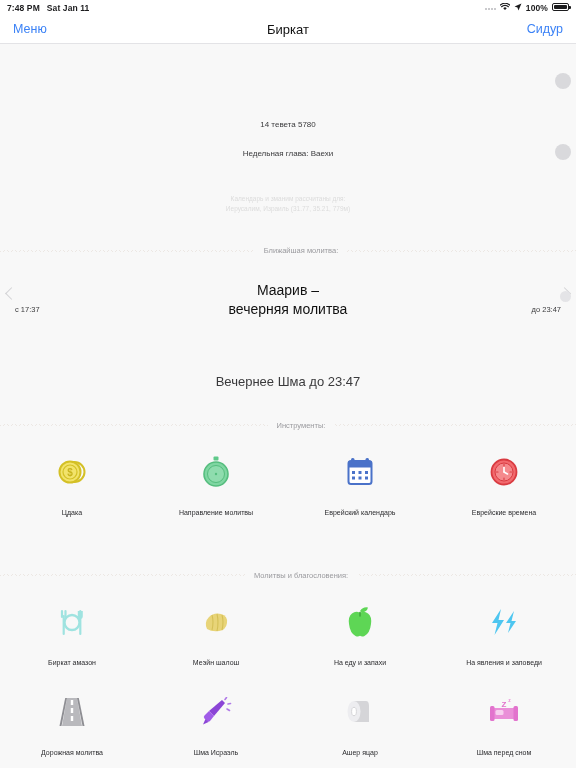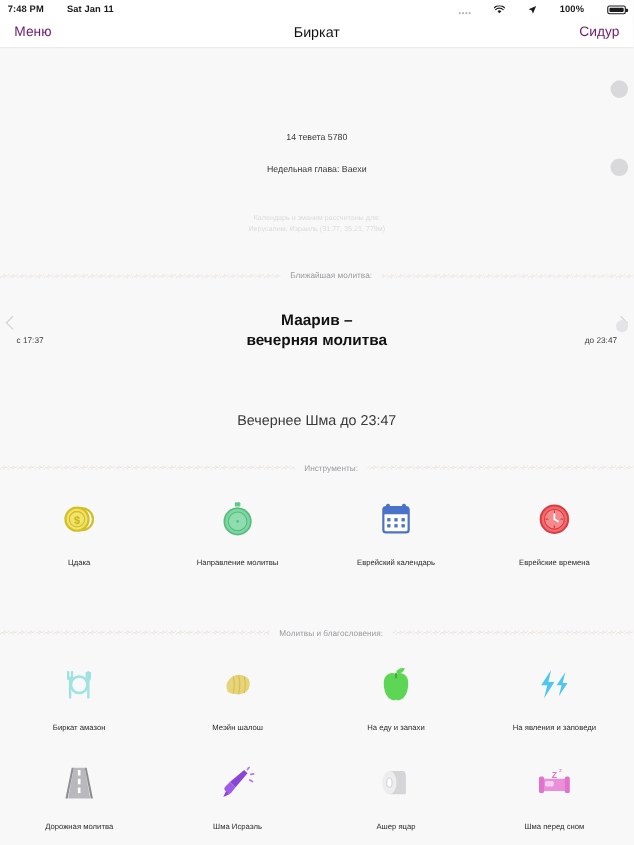--- a/index.html
+++ b/index.html
@@ -21,22 +21,22 @@
     height: 15px;
     background: #ffffff;
     display: flex;
     align-items: center;
     padding: 0 7px;
     font-size: 8.5px;
     color: #1c1c1e;
     font-weight: 600;
     letter-spacing: 0.1px;
   }
-  .sb-left { display: flex; align-items: center; gap: 21px; }
-  .sb-right { margin-left: auto; display: flex; align-items: flex-end; gap: 21px; }
+  .sb-left { display: flex; align-items: center; gap: 7px; }
+  .sb-right { margin-left: auto; display: flex; align-items: flex-start; gap: 4px; }
   .sig-dots { display: flex; gap: 1px; align-items: flex-end; height: 7px; }
   .sig-dots i { width: 2px; height: 2px; border-radius: 50%; background: #b8b8bd; display: block; }
   .wifi-ico { display: block; }
   .loc-ico { display: block; }
   .batt {
     width: 17px; height: 8px;
     border: 1px solid #1c1c1e;
     border-radius: 2px;
     position: relative;
     padding: 1px;
@@ -55,21 +55,21 @@
   .navbar {
     height: 29px;
     background: #ffffff;
     display: flex;
     align-items: center;
     position: relative;
     border-bottom: 0.5px solid #e3e3e6;
   }
   .nav-btn {
     font-size: 12.5px;
-    color: #701a75;
+    color: #3b82f6;
     background: none; border: none;
     cursor: pointer;
     font-family: inherit;
     padding: 0 13px;
   }
   .nav-title {
     position: absolute;
     left: 0; right: 0;
     text-align: center;
     font-size: 13px;
@@ -131,21 +131,21 @@
   }
 
   
   .prayer-wrap {
     position: relative;
     padding: 24px 0 18px 0;
     text-align: center;
   }
   .prayer-title {
     font-size: 14px;
-    font-weight: 700;
+    font-weight: 400;
     color: #111;
     line-height: 1.42;
   }
   .prayer-title .ln { display: block; }
   .time-left, .time-right {
     position: absolute;
     top: 48px;
     font-size: 7.5px;
     color: #3a3a3c;
   }

